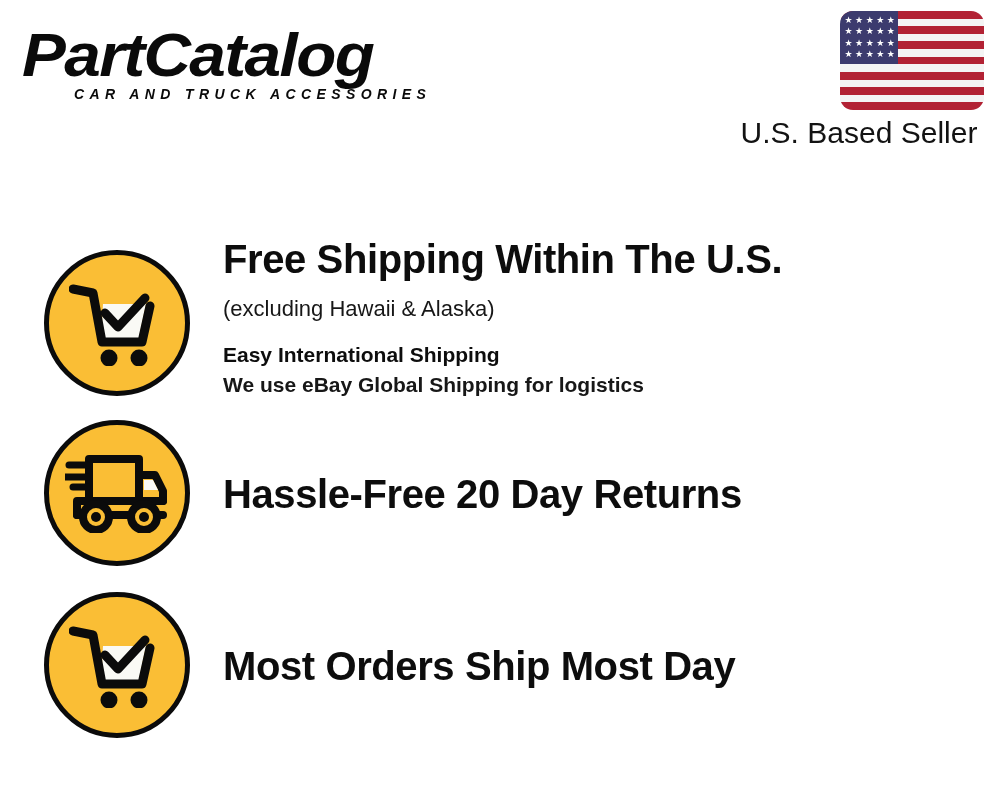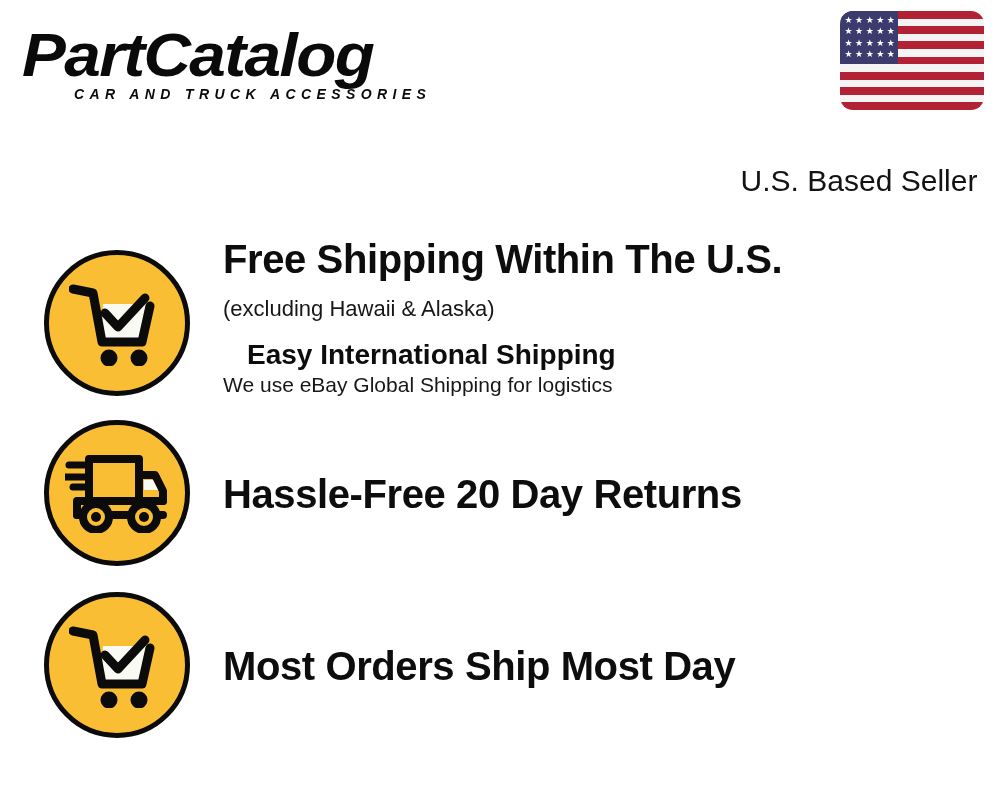--- a/index.html
+++ b/index.html
@@ -94,21 +94,20 @@
     position: absolute;
     left: 728px;
     top: 116px;
     width: 262px;
     text-align: center;
     font-size: 30px;
     font-weight: normal;
     color: #131313;
     white-space: nowrap;
     letter-spacing: 0px;
-    margin-top: 48px;
   }
 
   
   #benefits {
     position: absolute;
     left: 0;
     top: 0;
     width: 1000px;
     height: 676px;
   }
@@ -148,30 +147,29 @@
   }
   .b-sub {
     font-size: 22px;
     font-weight: normal;
     color: #171717;
     line-height: 30px;
     white-space: nowrap;
     margin-top: 12px;
   }
   .b-subhead {
-    font-size: 28px;
+    font-size: 21px;
     font-weight: bold;
     color: #0d0d0d;
     line-height: 30px;
     white-space: nowrap;
-    margin-left: 24px;
   }
   .b-desc {
     font-size: 21px;
-    font-weight: normal;
+    font-weight: bold;
     color: #171717;
     line-height: 30px;
     white-space: nowrap;
   }
 
   
   #row-shipping .icon-badge { top: 250px; }
   #row-shipping .benefit-text { top: 236px; }
   #row-returns .icon-badge { top: 420px; }
   #row-returns .benefit-text { top: 471px; }

